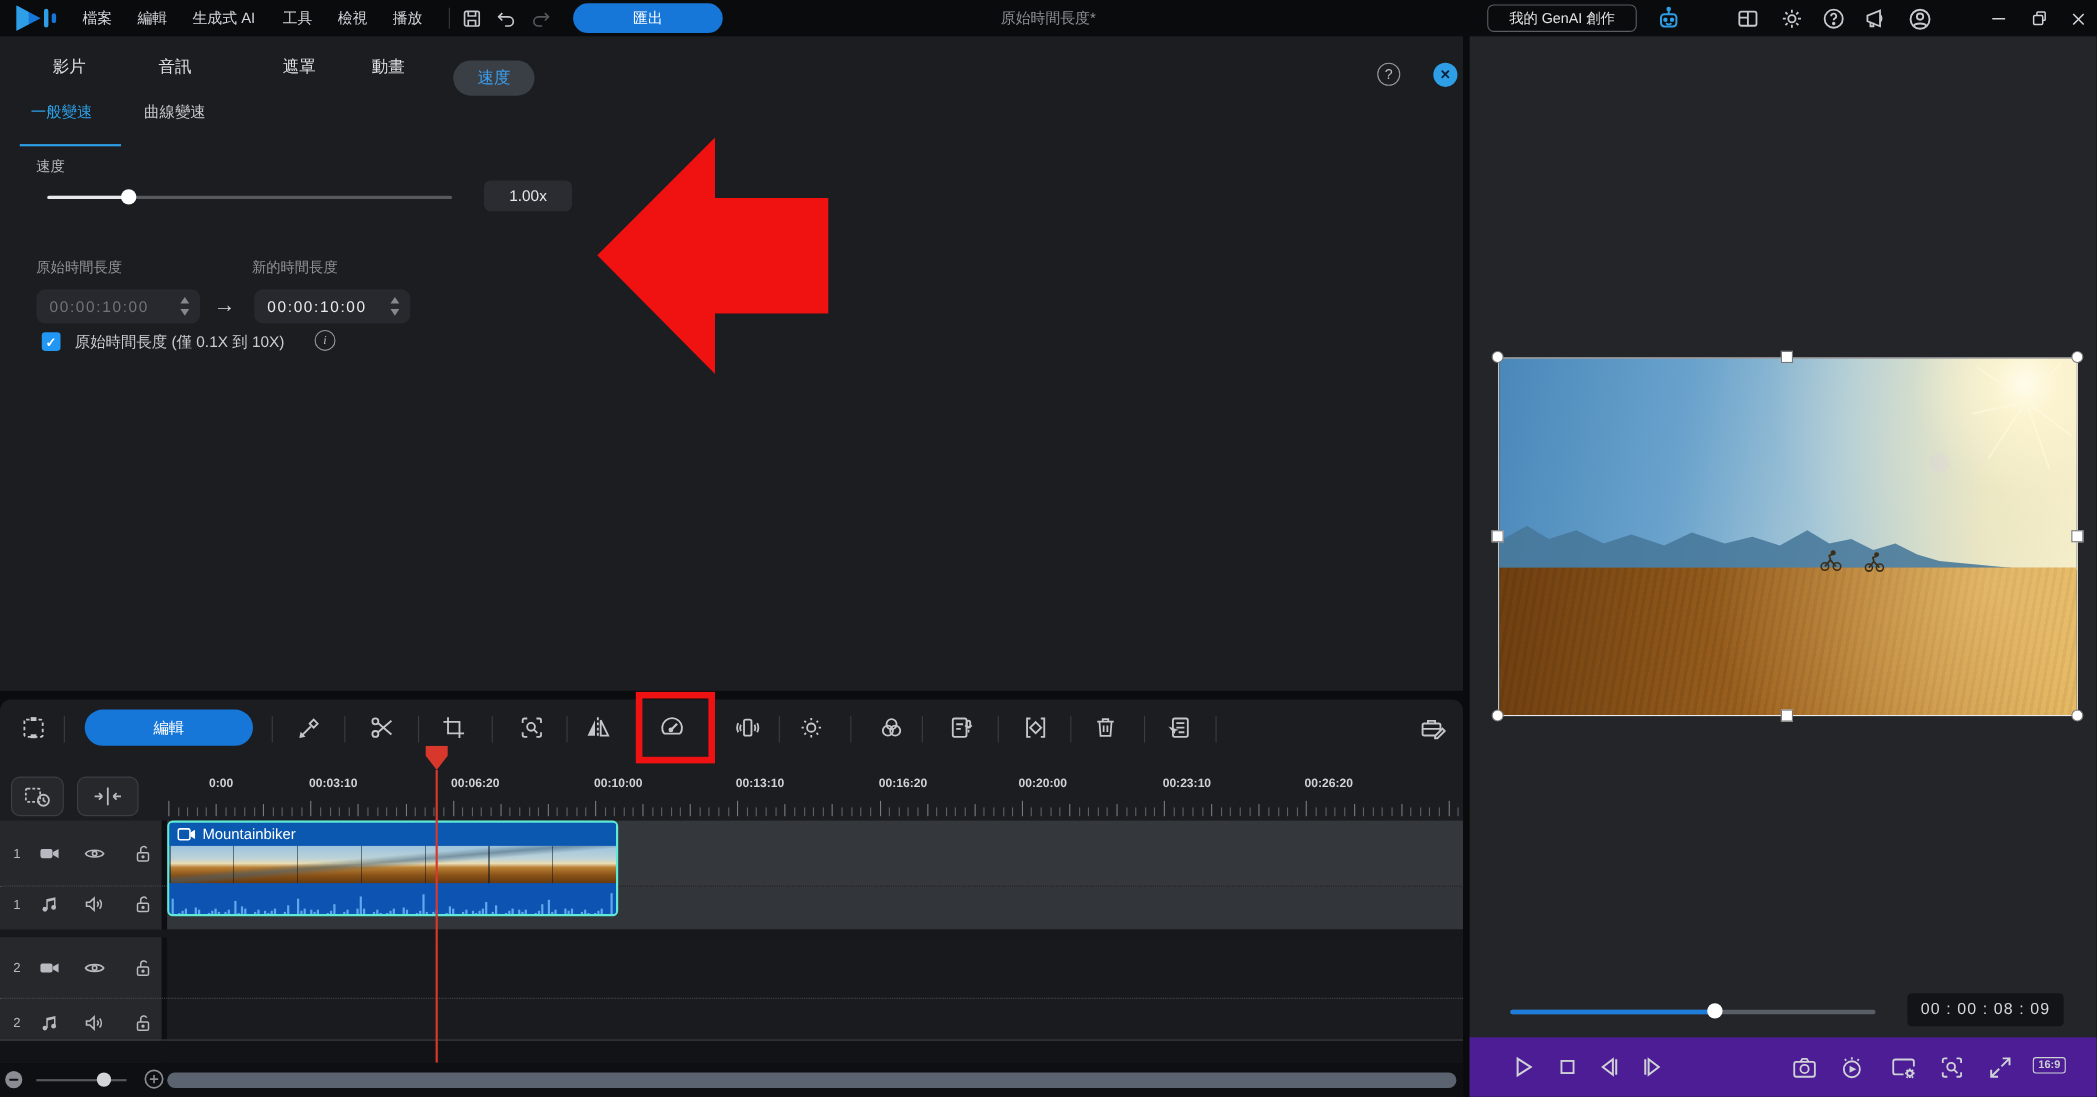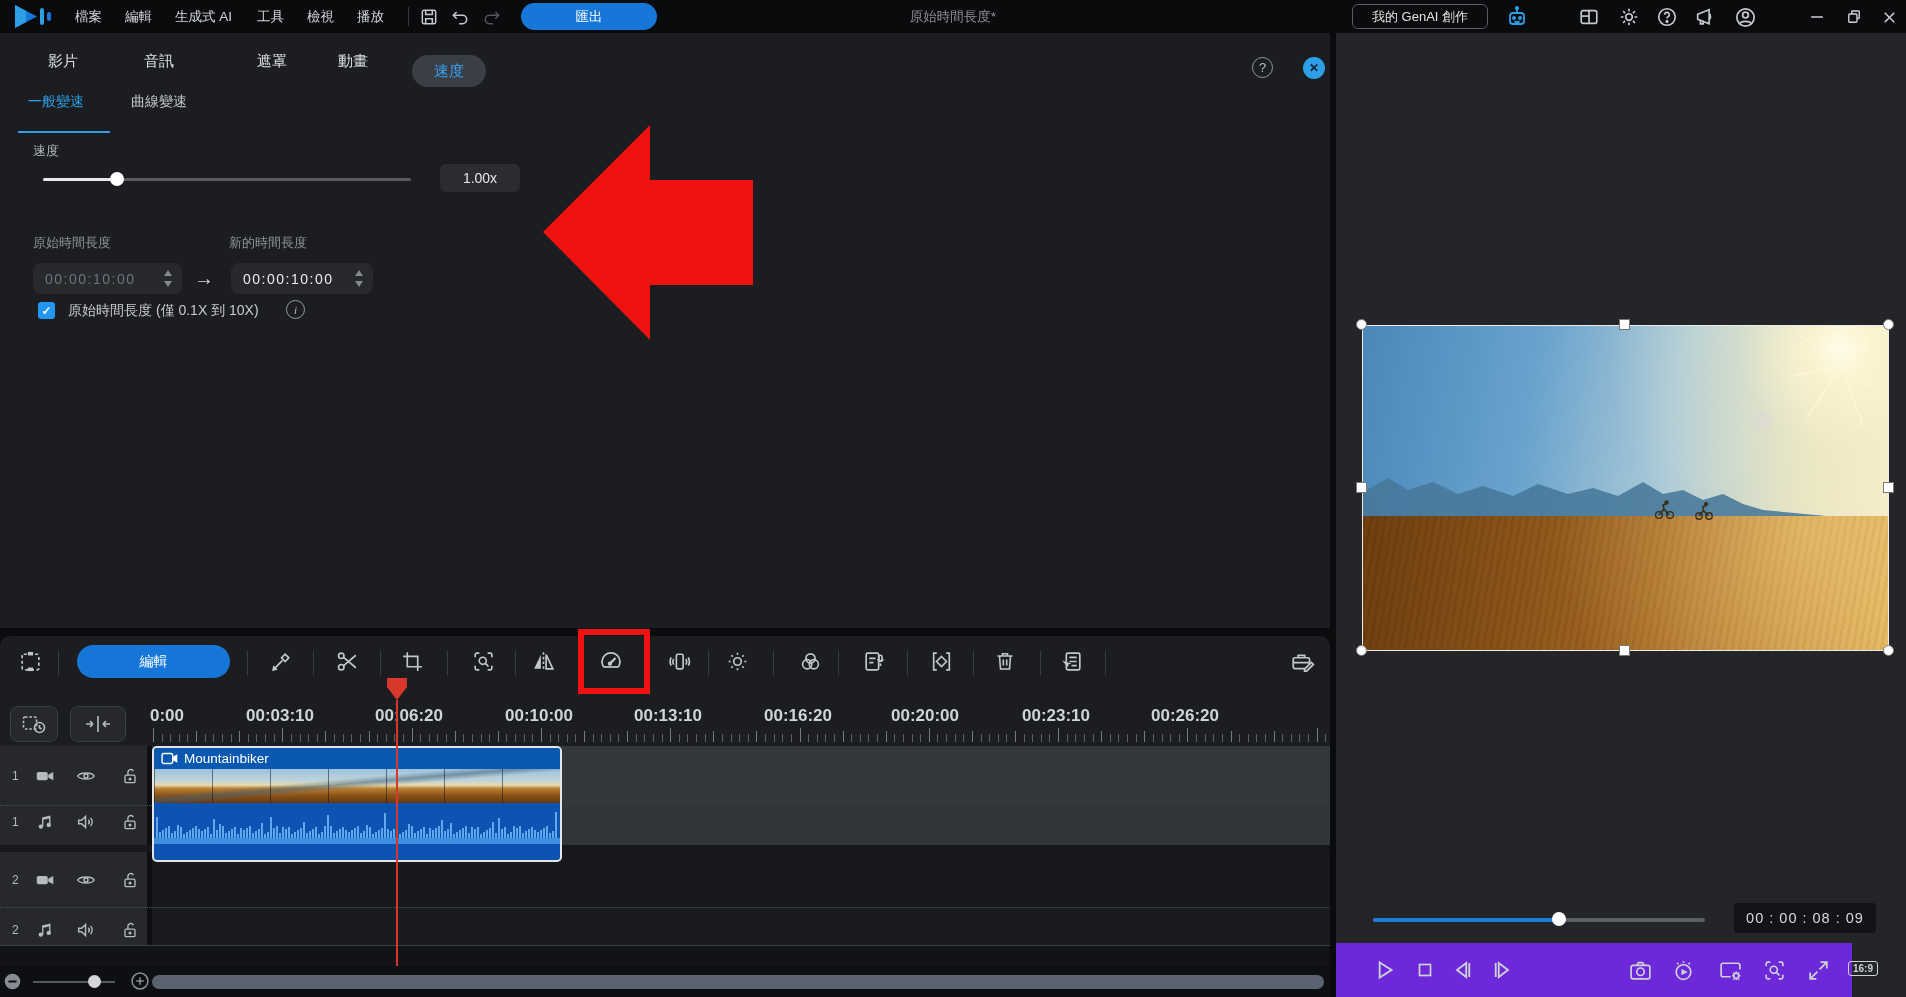--- a/index.html
+++ b/index.html
@@ -52,34 +52,34 @@
   #reset-btn{left:23px;top:11px;width:145px;height:32px;border:1.5px solid #4b4e54;border-radius:16px;
     color:#6b6f74;font-size:14px;display:flex;align-items:center;justify-content:center}
   
   #tl{left:0;top:636px;width:1330px;height:361px;background:#1b1d21;border-radius:10px 10px 0 0}
   .tool-sep{position:absolute;top:15px;width:1px;height:24px;background:#3a3d42}
   .tool-btn{position:absolute;top:11px;width:28px;height:28px;display:flex;align-items:center;justify-content:center}
   #edit-btn{left:77px;top:9px;width:153px;height:33px;background:#1677d9;border-radius:17px;
     color:#fff;font-size:14px;display:flex;align-items:center;justify-content:center}
   .rul-btn{position:absolute;top:70px;height:36px;border:1px solid #3c3f45;border-radius:8px;background:#26282c;
     display:flex;align-items:center;justify-content:center}
-  .rul-label{position:absolute;top:70px;width:90px;text-align:center;font-size:17px;font-weight:bold;color:#d0d3d7}
+  .rul-label{position:absolute;top:70px;width:90px;text-align:right;font-size:11px;font-weight:bold;color:#d0d3d7}
   #ticks{left:0;top:92px;width:1330px;height:14px}
   .tick{position:absolute;bottom:0;width:1px;background:#5d6166}
   
   #hdr-col{left:0;top:110px;width:147px;height:220px;background:#26282c}
   #hdr-gap{left:147px;top:110px;width:5px;height:220px;background:#0e0f12}
   .lane{position:absolute;left:152px;width:1178px}
   .hdr-row{position:absolute;left:0;width:147px;height:36px}
   .hdr-num{position:absolute;left:12px;top:50%;transform:translateY(-50%);font-size:12px;color:#b6b9bd}
   .hdr-ic{position:absolute;top:50%;transform:translate(-50%,-50%)}
   .dotline{position:absolute;left:0;width:1330px;border-top:1px dotted #4a4d52}
   .solidline{position:absolute;left:0;width:1330px;height:1px;background:#3c3f44}
   
-  #clip{left:152px;top:110px;width:410px;height:116px;border:2px solid #e5e5e5;border-radius:5px;overflow:hidden;background:#0d53b2}
+  #clip{left:152px;top:110px;width:410px;height:87px;border:2px solid #5eead4;border-radius:5px;overflow:hidden;background:#0d53b2}
   #clip-title{height:21px;background:#0a58af;display:flex;align-items:center;padding-left:7px;gap:6px;
     color:#fff;font-size:13.5px}
   #clip-thumbs{height:34px;
     background:
       repeating-linear-gradient(90deg, rgba(8,16,32,.5) 0 1px, rgba(255,255,255,0) 1px 58px),
       linear-gradient(175deg, rgba(0,0,0,0) 38%, rgba(66,96,118,.55) 46%, rgba(0,0,0,0) 54%),
       linear-gradient(180deg,#9cc3dd 0%,#bdd3d8 34%,#e8dcb2 47%,#b97f33 58%,#8a5318 78%,#66390e 100%)}
   #clip-wave{position:relative;height:41px;background:#0d53b2}
   #wave-bars{position:absolute;left:2px;bottom:6px;width:402px;height:30px;display:flex;align-items:flex-end;gap:1px}
   .wbar{width:2px;background:#5ea9ee}
@@ -106,21 +106,21 @@
       linear-gradient(95deg,#6f3f10 0%,#8a5318 28%,#a86b24 55%,#c9913f 80%,#e0b058 100%)}
   .handle{position:absolute;width:11px;height:11px;background:#fff;border:1px solid #777;z-index:5}
   .handle.round{border-radius:50%}
   
   #seek{left:37px;top:878px;width:332px;height:16px}
   #seek-track{left:0;top:7px;width:100%;height:3.5px;background:#5a5e66;border-radius:2px}
   #seek-fill{left:0;top:7px;height:3.5px;background:#1e7ddb;border-radius:2px}
   #seek-thumb{top:1px;width:14px;height:14px;background:#fff;border-radius:50%}
   #timebox{left:398px;top:870px;width:142px;height:30px;background:#131417;border-radius:4px;
     color:#d6d8db;font-size:14.5px;letter-spacing:1px;display:flex;align-items:center;justify-content:center}
-  #transport{left:0;top:910px;width:516px;height:54px;background:#6d28d9}
+  #transport{left:0;top:910px;width:570px;height:54px;background:#4c1d95}
   .tp-btn{position:absolute;top:13px;width:28px;height:28px;display:flex;align-items:center;justify-content:center;transform:translateX(-50%)}
   #aspect-btn{left:527px;top:18px;transform:translateX(-50%);border:1.5px solid #ced1d5;border-radius:3px;
     color:#ced1d5;font-size:10px;font-weight:bold;padding:1px 4px}
   
   #red-box{left:578px;top:629px;width:72px;height:65px;border:6px solid #ee1212;z-index:40}
   #red-arrow{left:540px;top:118px;z-index:40}
 </style>
 </head>
 <body>
 

